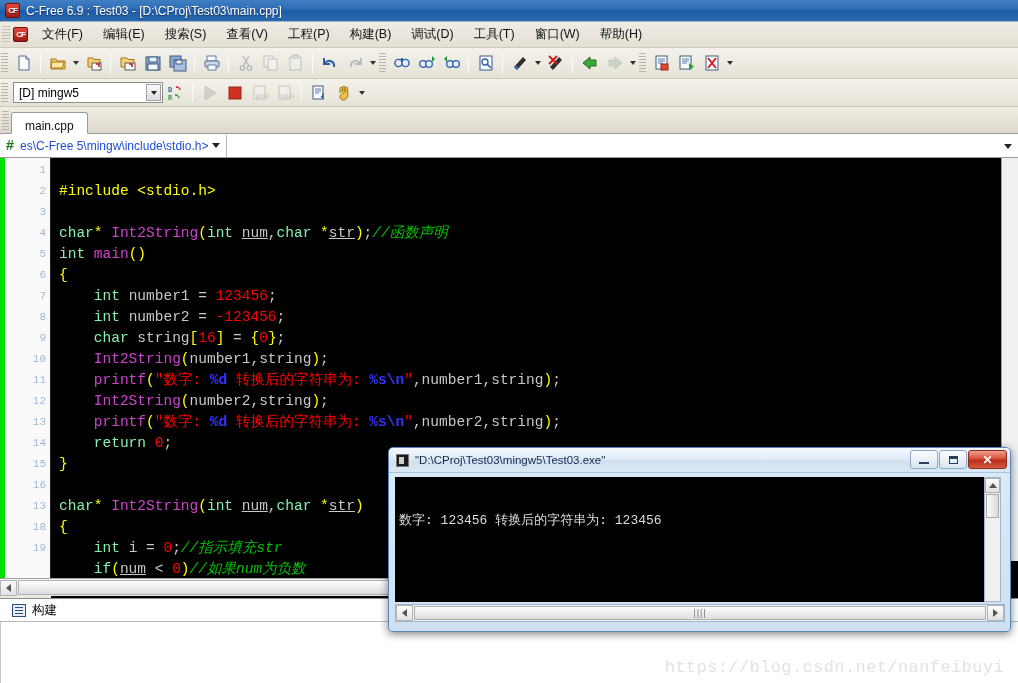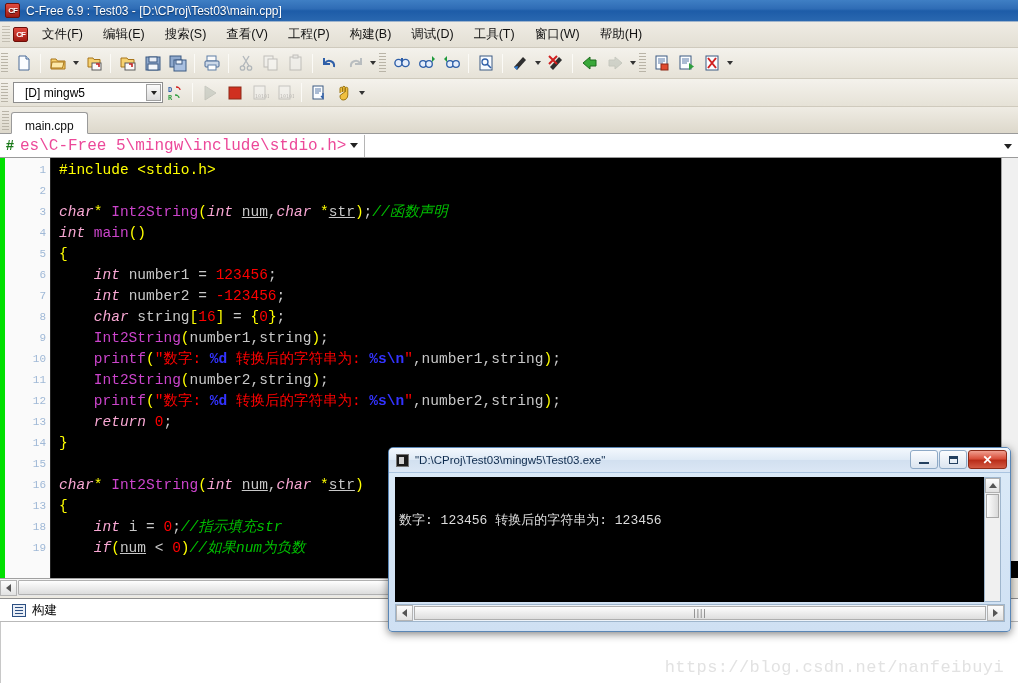--- a/index.html
+++ b/index.html
@@ -101,21 +101,21 @@
     width: 7px; height: 20px; flex:0 0 7px; margin: 0 3px 0 1px;
     background: repeating-linear-gradient(to bottom,#b9b4a7 0 1px, transparent 1px 3px);
   }
   svg { display:block; }
 
   
   .combo {
     height: 21px; width: 150px; margin-left: 2px;
     background:#fff; border:1px solid #8d8d8d;
     display:flex; align-items:center; position:relative;
-    font-size:12px; color:#000; padding-left:11px;
+    font-size:12px; color:#000; padding-left:5px;
   }
   .combo .cbtn {
     position:absolute; right:1px; top:1px; width:15px; height:17px;
     background: linear-gradient(to bottom,#fafafa,#dcdcdc);
     border:1px solid #a0a0a0;
     display:flex; align-items:center; justify-content:center;
   }
   .combo .cbtn::after {
     content:''; width:0;height:0;
     border-left:3.5px solid transparent;border-right:3.5px solid transparent;
@@ -148,22 +148,22 @@
     position:absolute; left:0; top:134px; width:1018px; height:24px;
     background:#fff; border-bottom:1px solid #9a9a9a;
     display:flex; align-items:center;
   }
   .nav-hash {
     width: 20px; text-align:center;
     color:#1a7a1a; font-weight:bold; font-size:14px;
     font-family:"Liberation Mono", monospace;
   }
   .nav-path {
-    font-family:Liberation Mono, monospace;
-    font-size:16px; color:#ec4899; white-space:nowrap;
+    font-family:Liberation Sans, sans-serif;
+    font-size:12px; color:#1d4ed8; white-space:nowrap;
   }
   .nav-caret {
     width: 16px; height:22px; display:flex; align-items:center; justify-content:center;
   }
   .nav-caret::after{
     content:''; width:0;height:0;
     border-left:4px solid transparent;border-right:4px solid transparent;
     border-top:5px solid #222;
   }
   .nav-div { width:1px; height:22px; background:#b5b5b5; margin:0 2px; }
@@ -194,23 +194,24 @@
     text-align:right;
   }
   .gutter div { height:21px; line-height:21px; padding-right:4px; }
   .code {
     flex:1; height:100%; background:#000;
     padding: 2px 0 0 8px;
     font-family:"Liberation Mono", monospace;
     font-size:14.5px;
     overflow:hidden;
     white-space:pre;
+    margin-top:21px;
   }
   .code .ln { height:21px; line-height:21px; }
-  .kw   { color:#f9a8d4;font-style:italic; }
+  .kw   { color:#86efac; }
   .fn   { color:#cc44cc; }
   .id   { color:#c8c8c8; }
   .num  { color:#ff0000; }
   .str  { color:#ff0000; }
   .fmt  { color:#3333ff; font-weight:bold; }
   .cmt  { color:#00c000; font-style:italic; }
   .pp   { color:#ffff00; }
   .br   { color:#c8c8c8; }
   .par  { color:#ffff00; }
   .und  { color:#c8c8c8; text-decoration: underline; }

